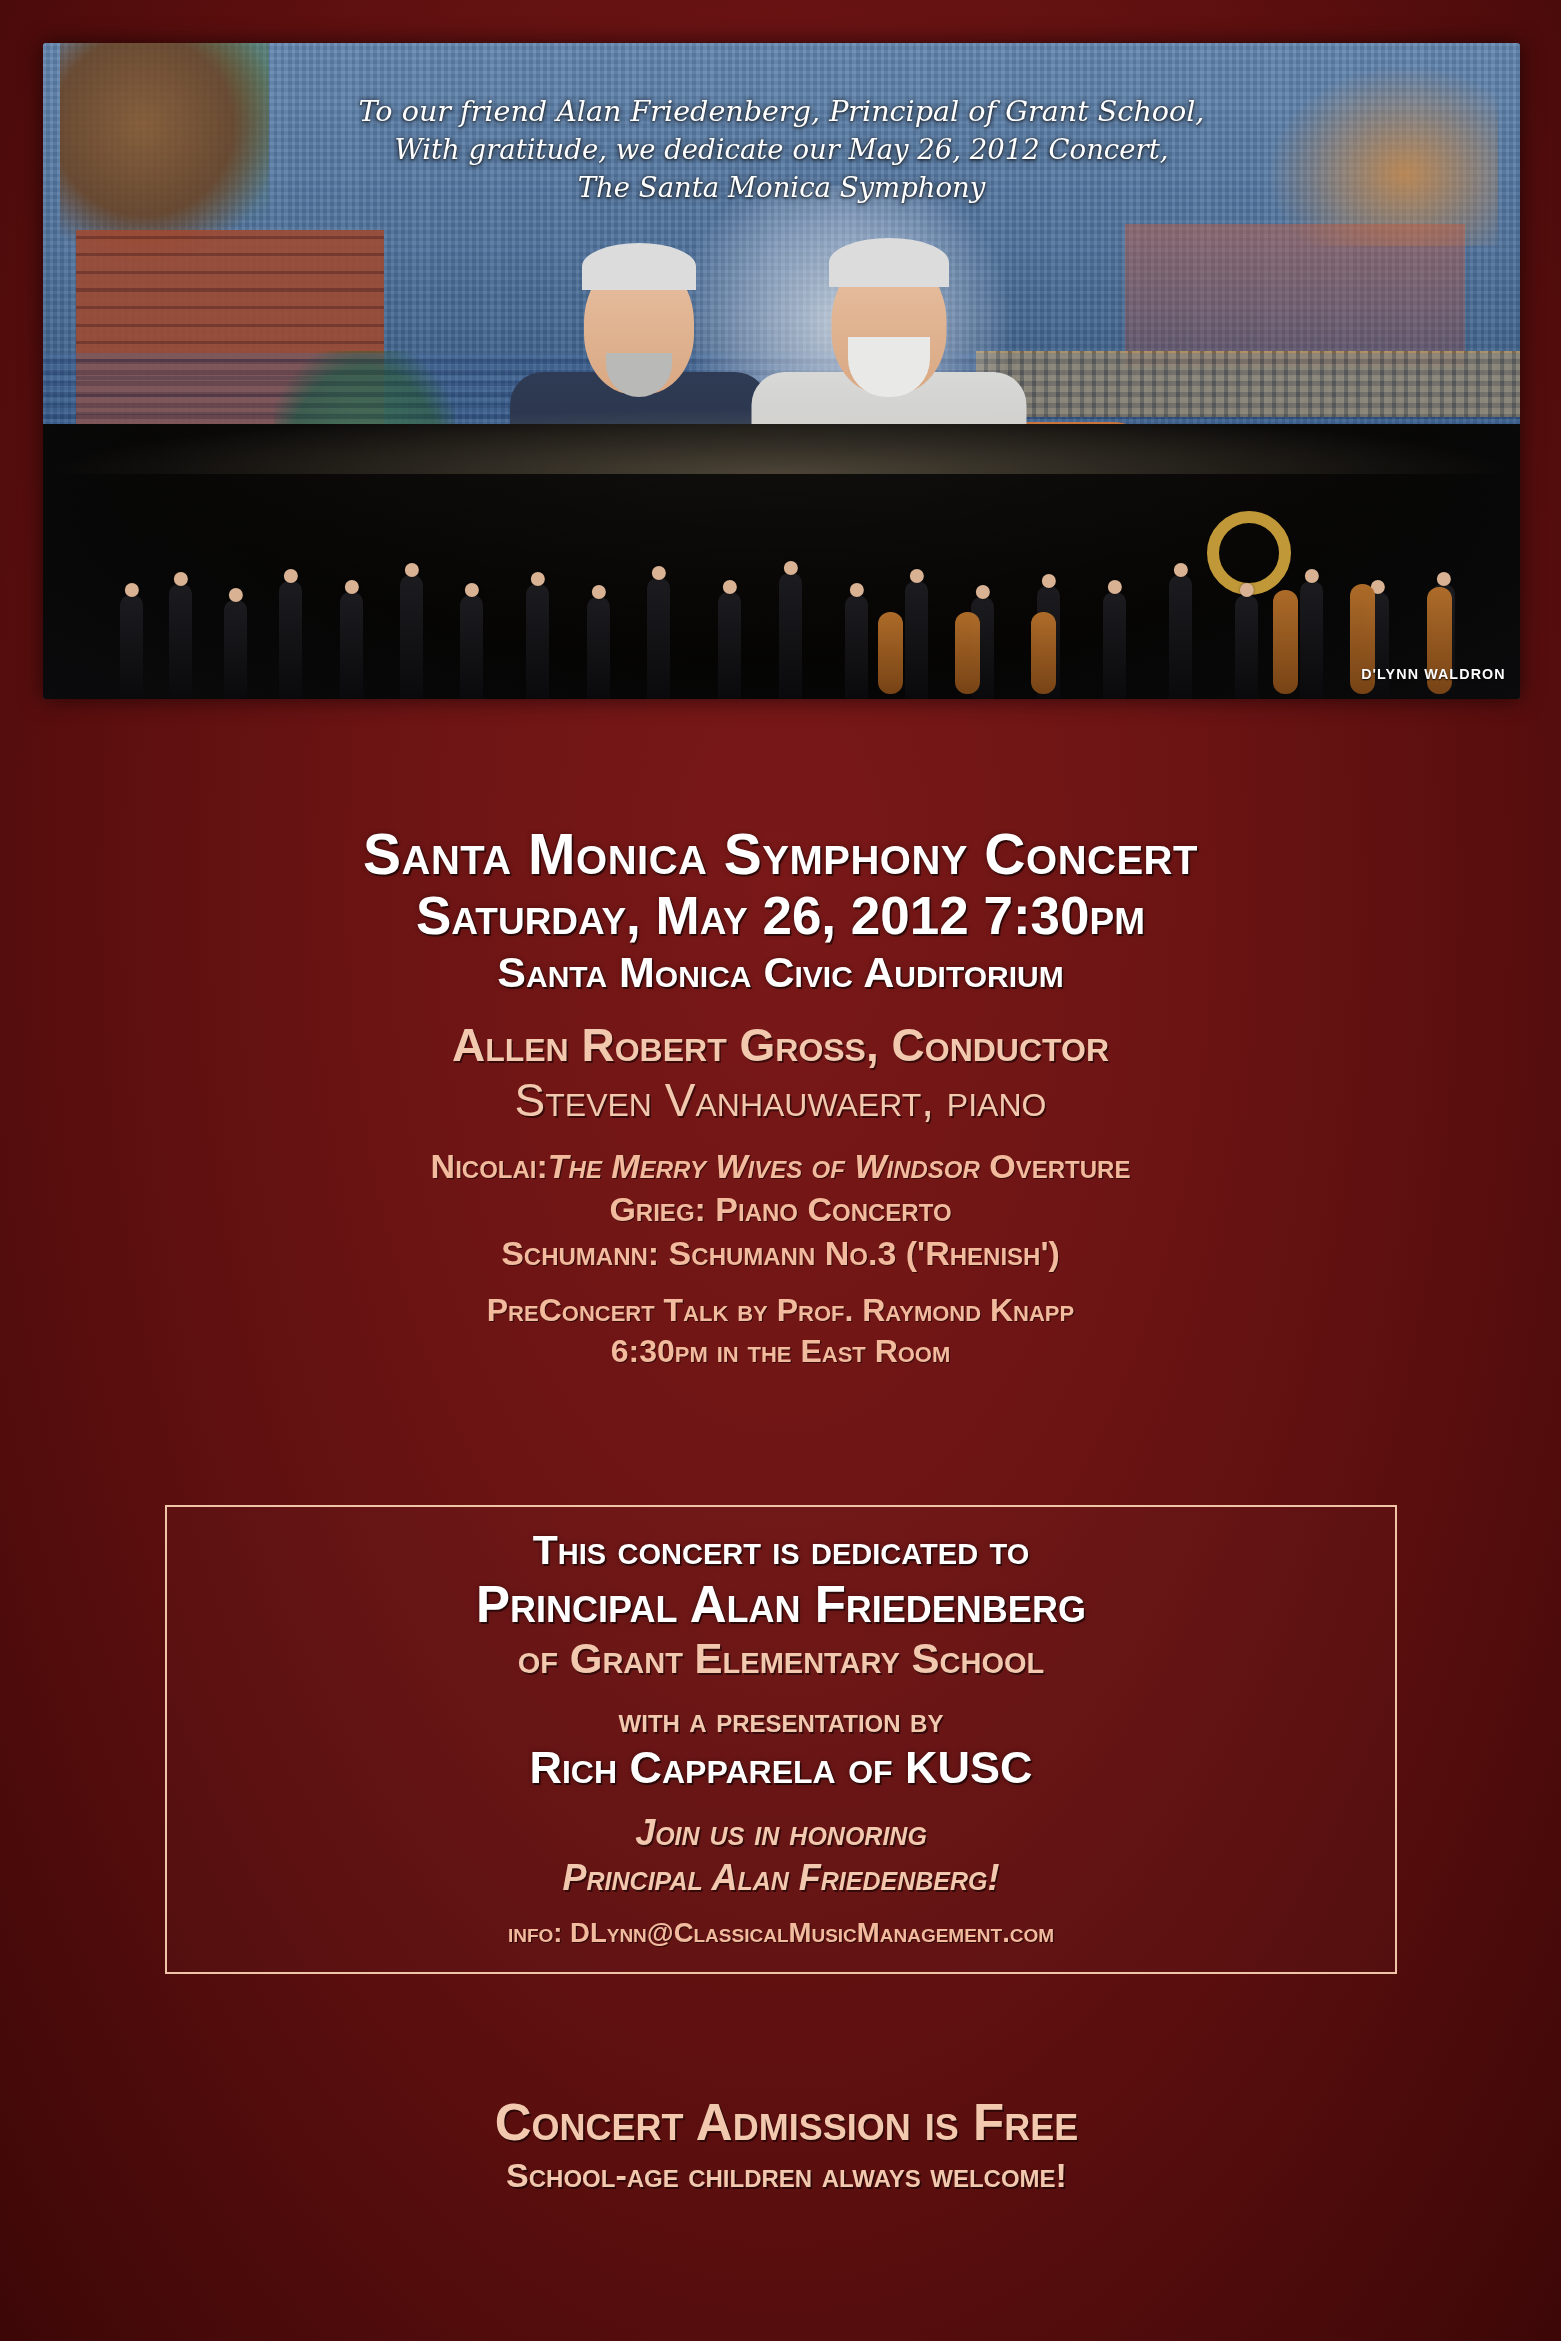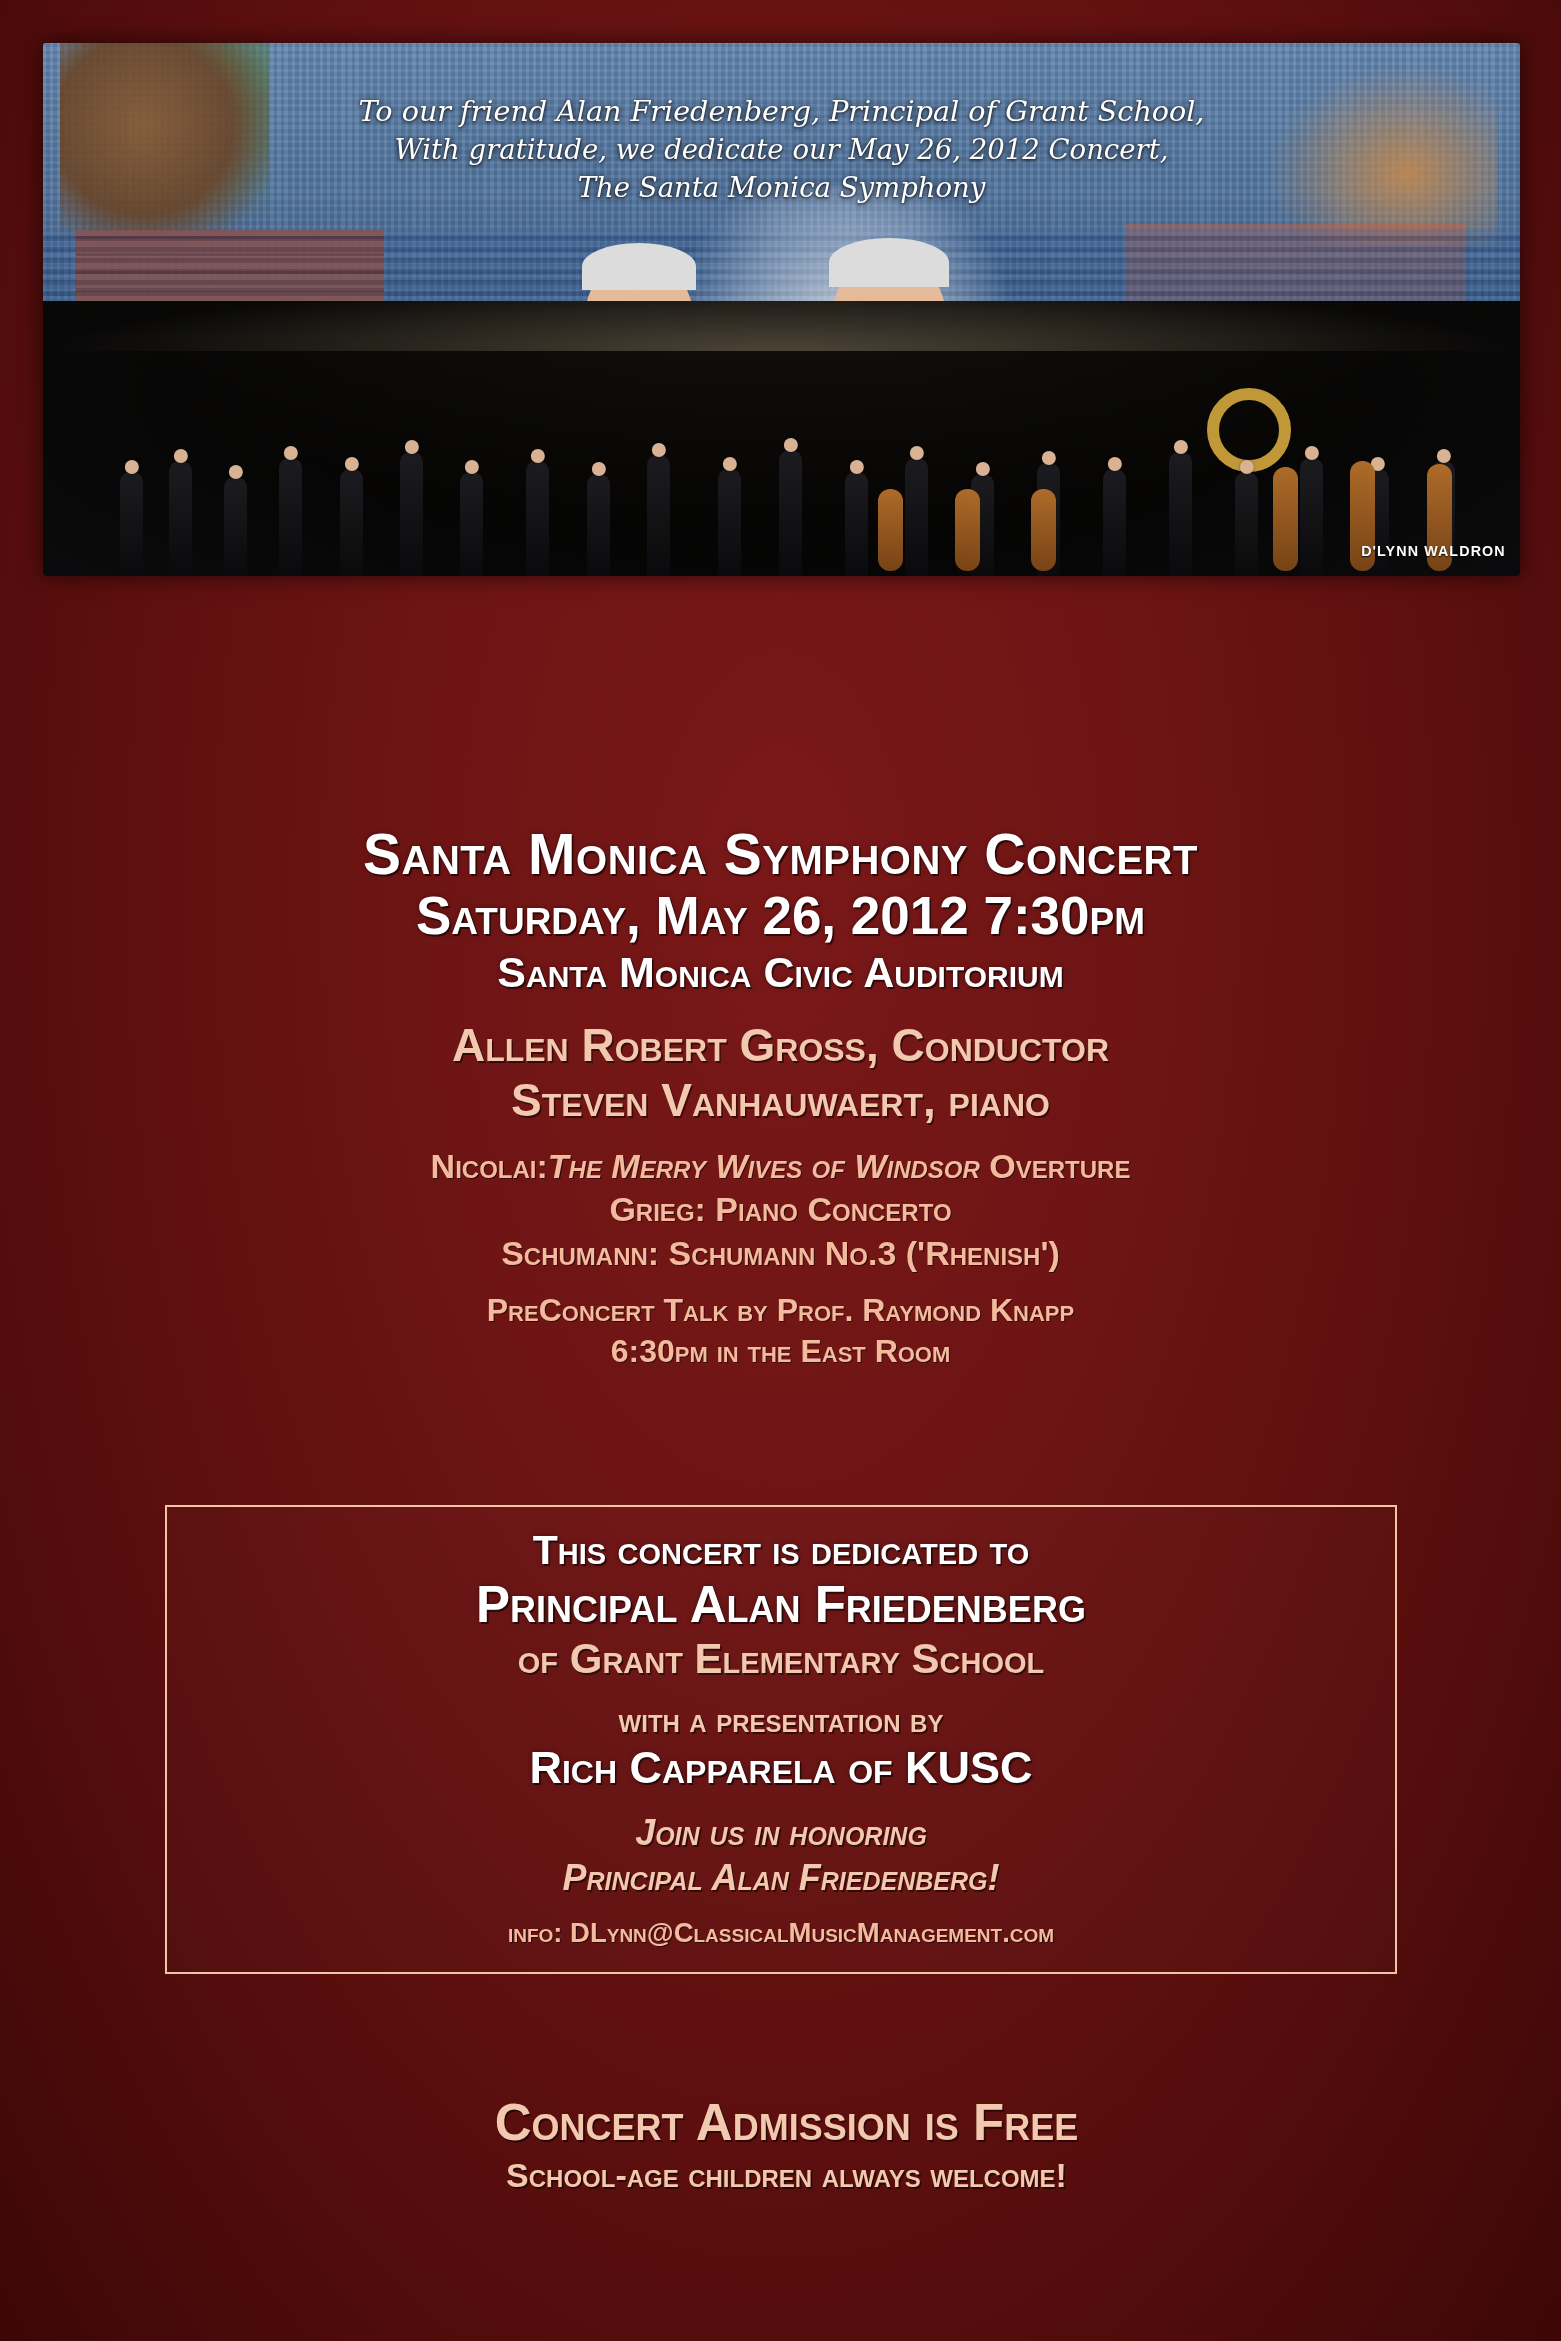--- a/index.html
+++ b/index.html
@@ -21,21 +21,21 @@
     box-sizing: border-box;
     overflow: hidden;
   }
 
   
   .photo-wrap {
     position: absolute;
     left: 43px;
     top: 43px;
     width: 1477px;
-    height: 533px;
+    height: 656px;
     border-radius: 3.3px;
     overflow: hidden;
     box-shadow: 0 0 22px rgba(0,0,0,0.6);
     background: #2a3a52;
   }
   .mosaic {
     position: absolute;
     inset: 0;
     background:
       linear-gradient(180deg, rgba(40,70,110,0.15) 0%, rgba(20,40,70,0.25) 100%),
@@ -149,21 +149,21 @@
   }
   .t-pink {
     color:#f3bb9e;
     text-shadow: 1.1px 1.1px 0 rgba(0,0,0,.5);
   }
 
   .line1 { font-size:57px; font-weight:bold; letter-spacing:0.5px; line-height:1.08; }
   .line2 { font-size:53px;  font-weight:bold; line-height:1.12; }
   .line3 { font-size:43px;  font-weight:bold; line-height:1.18; margin-top:2.2px; }
   .line4 { font-size:46px;  font-weight:bold; line-height:1.2; margin-top:20px; }
-  .line5 { font-size:46px;  font-weight:bold; line-height:1.2; }
+  .line5 { font-size:46px;  font-weight:normal; line-height:1.2; }
   .prog  { font-size:34px;  font-weight:bold; line-height:1.28; margin-top:16.5px; }
   .prog .ital { font-style:italic; }
   .talk  { font-size:32px;  font-weight:bold; line-height:1.3; margin-top:14.3px; }
 
   
   .ded-box {
     position:absolute;
     left:165px; top:1505px;
     width:1232px;
     border:2.2px solid #f0c4a6;

